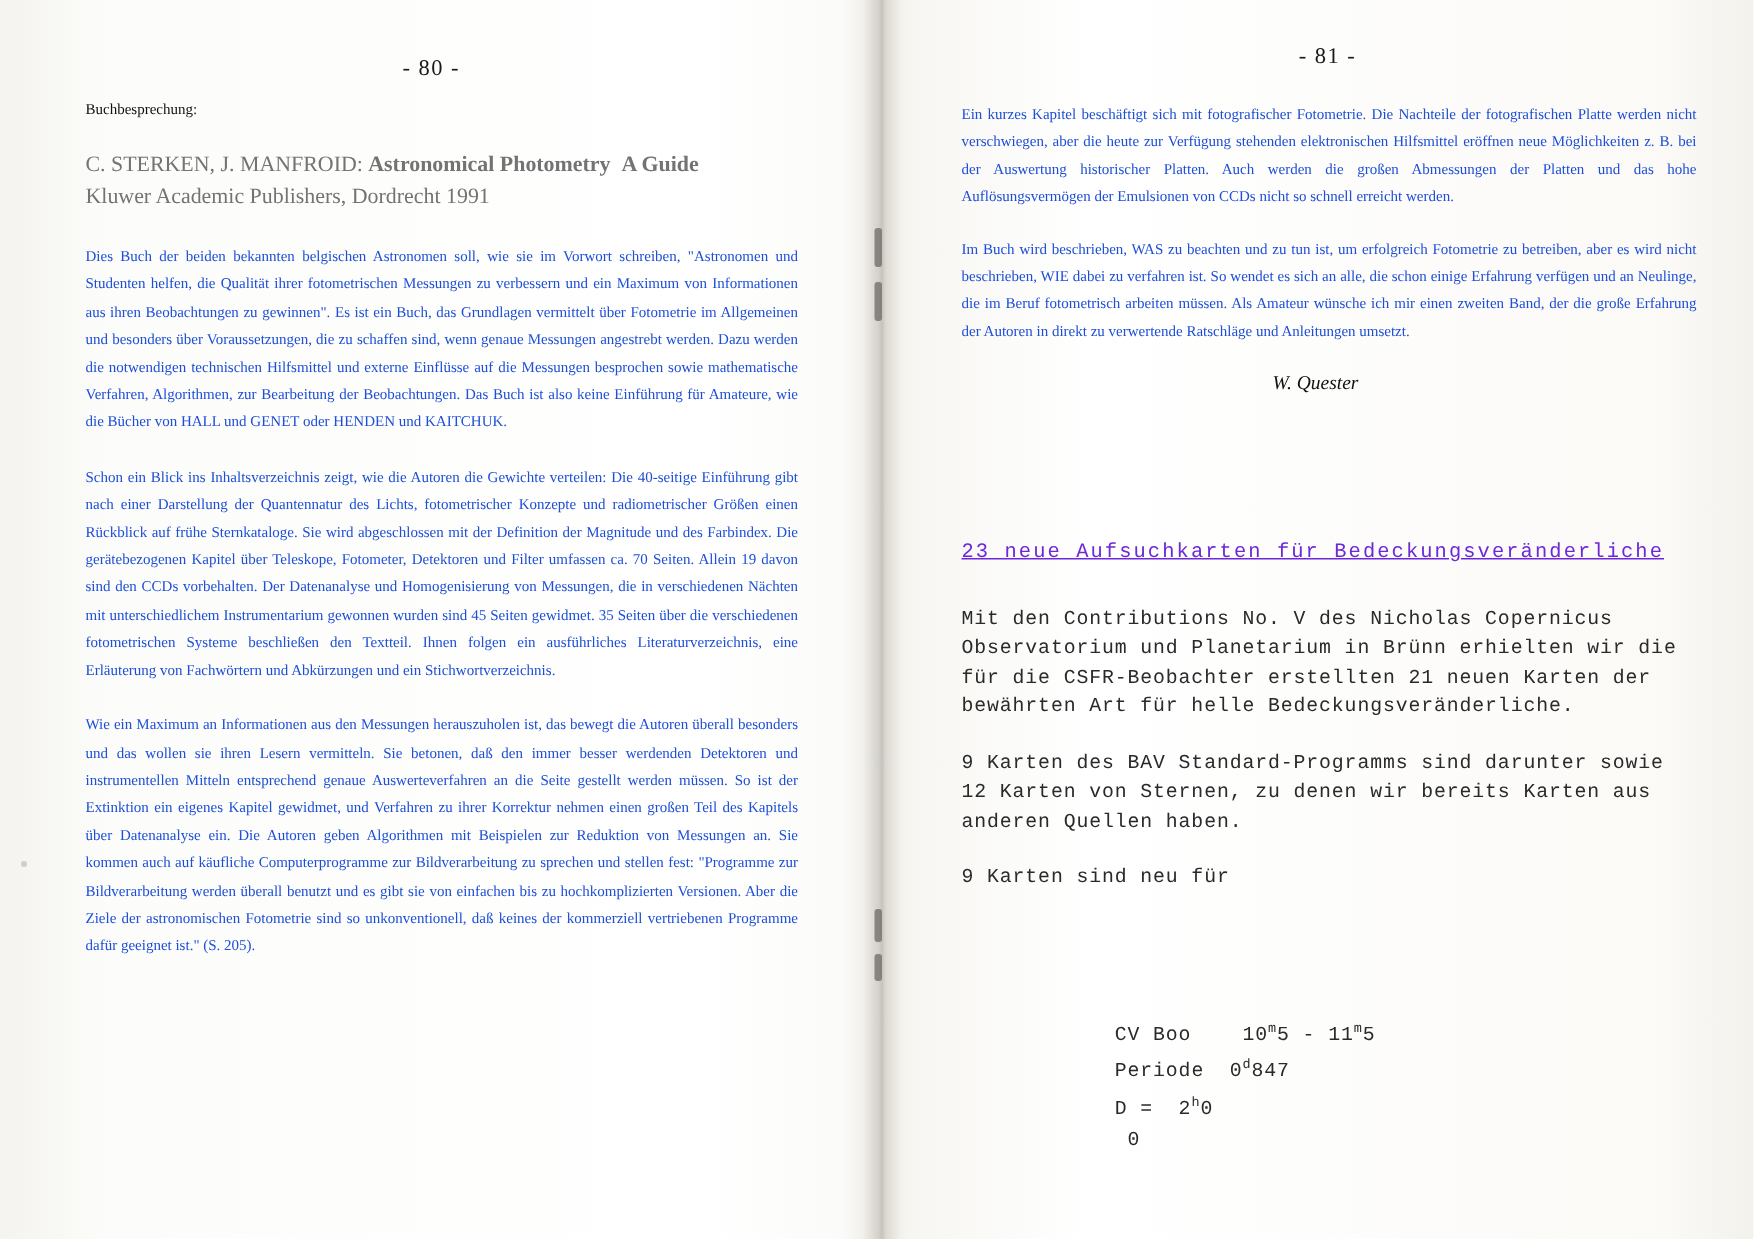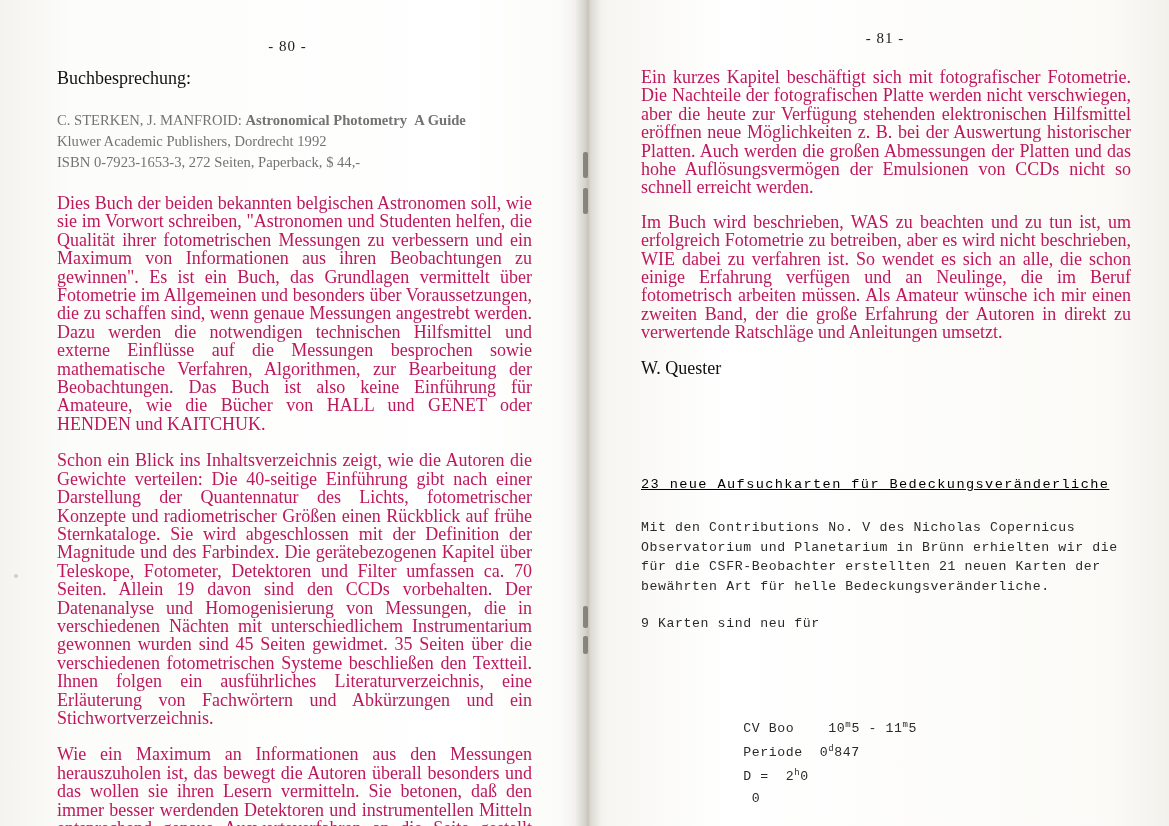--- a/index.html
+++ b/index.html
@@ -69,56 +69,57 @@
     width: 475px;
   }
   .right-body {
     position: absolute;
     left: 40px;
     top: 68px;
     width: 490px;
   }
   p.para {
     margin: 0 0 16px 0;
-    font-size: 18px;
+    font-size: 10px;
     line-height: 18.4px;
     text-align: justify;
-    color: #be185d;
+    color: #1d4ed8;
   }
   .heading-line {
     font-size: 14.6px;
     line-height: 19px;
     margin: 0 0 2px 0;
     color: #737373;
   }
   .booktitle-bold { font-weight: bold; }
   .section-label {
-    font-size: 18px;
+    font-size: 10px;
     margin: 0 0 22px 0;
   }
   .sig {
-    text-align: left;
-    font-size: 18px;
+    text-align: center;
+    font-size: 13px;
     margin: 14px 0 0 0;
     padding-right: 18px;
+    font-style: italic;
   }
   
   .typed {
     font-family: "Liberation Mono", "DejaVu Sans Mono", monospace;
     font-size: 13.2px;
     line-height: 19.5px;
     letter-spacing: 0.6px;
     color: #2a2a2a;
   }
   .typed-title {
     font-family: "Liberation Mono", "DejaVu Sans Mono", monospace;
     font-size: 13.6px;
     letter-spacing: 1.4px;
     text-decoration: underline;
-    color: #000000;
+    color: #6d28d9;
     margin: 0 0 24px 0;
     white-space: nowrap;
   }
   .typed p { margin: 0 0 18px 0; }
   .star-table {
     font-family: "Liberation Mono", "DejaVu Sans Mono", monospace;
     font-size: 13.2px;
     letter-spacing: 0.6px;
     line-height: 21px;
     color: #2a2a2a;
@@ -149,22 +150,21 @@
     <div class="folio" style="top:38px;">- 80 -</div>
     <div class="left-body">
       <p class="section-label">Buchbesprechung:</p>
 
       <div style="margin-bottom:22px;">
         <div class="heading-line">
           <span>C. STERKEN, J. MANFROID:</span>
           <span class="booktitle-bold">Astronomical Photometry</span>
           <span class="booktitle-bold">&nbsp;A Guide</span>
         </div>
-        <div class="heading-line">Kluwer Academic Publishers, Dordrecht 1992</div>
-        <div class="heading-line">ISBN 0-7923-1653-3, 272 Seiten, Paperback, $ 44,-</div>
+        <div class="heading-line">Kluwer Academic Publishers, Dordrecht 1991</div>
       </div>
 
       <p class="para">Dies Buch der beiden bekannten belgischen Astronomen soll, wie sie im Vorwort schreiben, "Astronomen und Studenten helfen, die Qualität ihrer fotometrischen Messungen zu verbessern und ein Maximum von Informationen aus ihren Beobachtungen zu gewinnen". Es ist ein Buch, das Grundlagen vermittelt über Fotometrie im Allgemeinen und besonders über Voraussetzungen, die zu schaffen sind, wenn genaue Messungen angestrebt werden. Dazu werden die notwendigen technischen Hilfsmittel und externe Einflüsse auf die Messungen besprochen sowie mathematische Verfahren, Algorithmen, zur Bearbeitung der Beobachtungen. Das Buch ist also keine Einführung für Amateure, wie die Bücher von HALL und GENET oder HENDEN und KAITCHUK.</p>
       <p class="para" style="margin-top:18px;">Schon ein Blick ins Inhaltsverzeichnis zeigt, wie die Autoren die Gewichte verteilen: Die 40-seitige Einführung gibt nach einer Darstellung der Quantennatur des Lichts, fotometrischer Konzepte und radiometrischer Größen einen Rückblick auf frühe Sternkataloge. Sie wird abgeschlossen mit der Definition der Magnitude und des Farbindex. Die gerätebezogenen Kapitel über Teleskope, Fotometer, Detektoren und Filter umfassen ca. 70 Seiten. Allein 19 davon sind den CCDs vorbehalten. Der Datenanalyse und Homogenisierung von Messungen, die in verschiedenen Nächten mit unterschiedlichem Instrumentarium gewonnen wurden sind 45 Seiten gewidmet. 35 Seiten über die verschiedenen fotometrischen Systeme beschließen den Textteil. Ihnen folgen ein ausführliches Literaturverzeichnis, eine Erläuterung von Fachwörtern und Abkürzungen und ein Stichwortverzeichnis.</p>
       <p class="para" style="margin-top:18px;">Wie ein Maximum an Informationen aus den Messungen herauszuholen ist, das bewegt die Autoren überall besonders und das wollen sie ihren Lesern vermitteln. Sie betonen, daß den immer besser werdenden Detektoren und instrumentellen Mitteln entsprechend genaue Auswerteverfahren an die Seite gestellt werden müssen. So ist der Extinktion ein eigenes Kapitel gewidmet, und Verfahren zu ihrer Korrektur nehmen einen großen Teil des Kapitels über Datenanalyse ein. Die Autoren geben Algorithmen mit Beispielen zur Reduktion von Messungen an. Sie kommen auch auf käufliche Computerprogramme zur Bildverarbeitung zu sprechen und stellen fest: "Programme zur Bildverarbeitung werden überall benutzt und es gibt sie von einfachen bis zu hochkomplizierten Versionen. Aber die Ziele der astronomischen Fotometrie sind so unkonventionell, daß keines der kommerziell vertriebenen Programme dafür geeignet ist." (S. 205).</p>
     </div>
   </div>
 
   <div class="col col-right">
     <div class="folio" style="top:30px;">- 81 -</div>
@@ -172,20 +172,21 @@
       <p class="para">Ein kurzes Kapitel beschäftigt sich mit fotografischer Fotometrie. Die Nachteile der fotografischen Platte werden nicht verschwiegen, aber die heute zur Verfügung stehenden elektronischen Hilfsmittel eröffnen neue Möglichkeiten z. B. bei der Auswertung historischer Platten. Auch werden die großen Abmessungen der Platten und das hohe Auflösungsvermögen der Emulsionen von CCDs nicht so schnell erreicht werden.</p>
       <p class="para" style="margin-top:16px;">Im Buch wird beschrieben, WAS zu beachten und zu tun ist, um erfolgreich Fotometrie zu betreiben, aber es wird nicht beschrieben, WIE dabei zu verfahren ist. So wendet es sich an alle, die schon einige Erfahrung verfügen und an Neulinge, die im Beruf fotometrisch arbeiten müssen. Als Amateur wünsche ich mir einen zweiten Band, der die große Erfahrung der Autoren in direkt zu verwertende Ratschläge und Anleitungen umsetzt.</p>
       <p class="sig">W. Quester</p>
 
       <div style="height:96px;"></div>
 
       <div class="typed">
         <div class="typed-title">23 neue Aufsuchkarten für Bedeckungsveränderliche</div>
 
         <p>Mit den Contributions No. V des Nicholas Copernicus Observatorium und Planetarium in Brünn erhielten wir die für die CSFR-Beobachter erstellten 21 neuen Karten der bewährten Art für helle Bedeckungsveränderliche.</p>
+        <p>9 Karten des BAV Standard-Programms sind darunter sowie 12 Karten von Sternen, zu denen wir bereits Karten aus anderen Quellen haben.</p>
         <p>9 Karten sind neu für</p>
 
         <div class="star-table">
           <div>
             <span>CV Boo</span>&nbsp;&nbsp;&nbsp;&nbsp;10<sup class="m">m</sup>5 - 11<sup class="m">m</sup>5&nbsp;&nbsp;
             <span>Periode</span>&nbsp;&nbsp;0<sup class="m">d</sup>847&nbsp;&nbsp;&nbsp;
             <span>D =</span>&nbsp;&nbsp;2<sup class="m">h</sup>0&nbsp;&nbsp;
             &nbsp;0
           </div>
           

